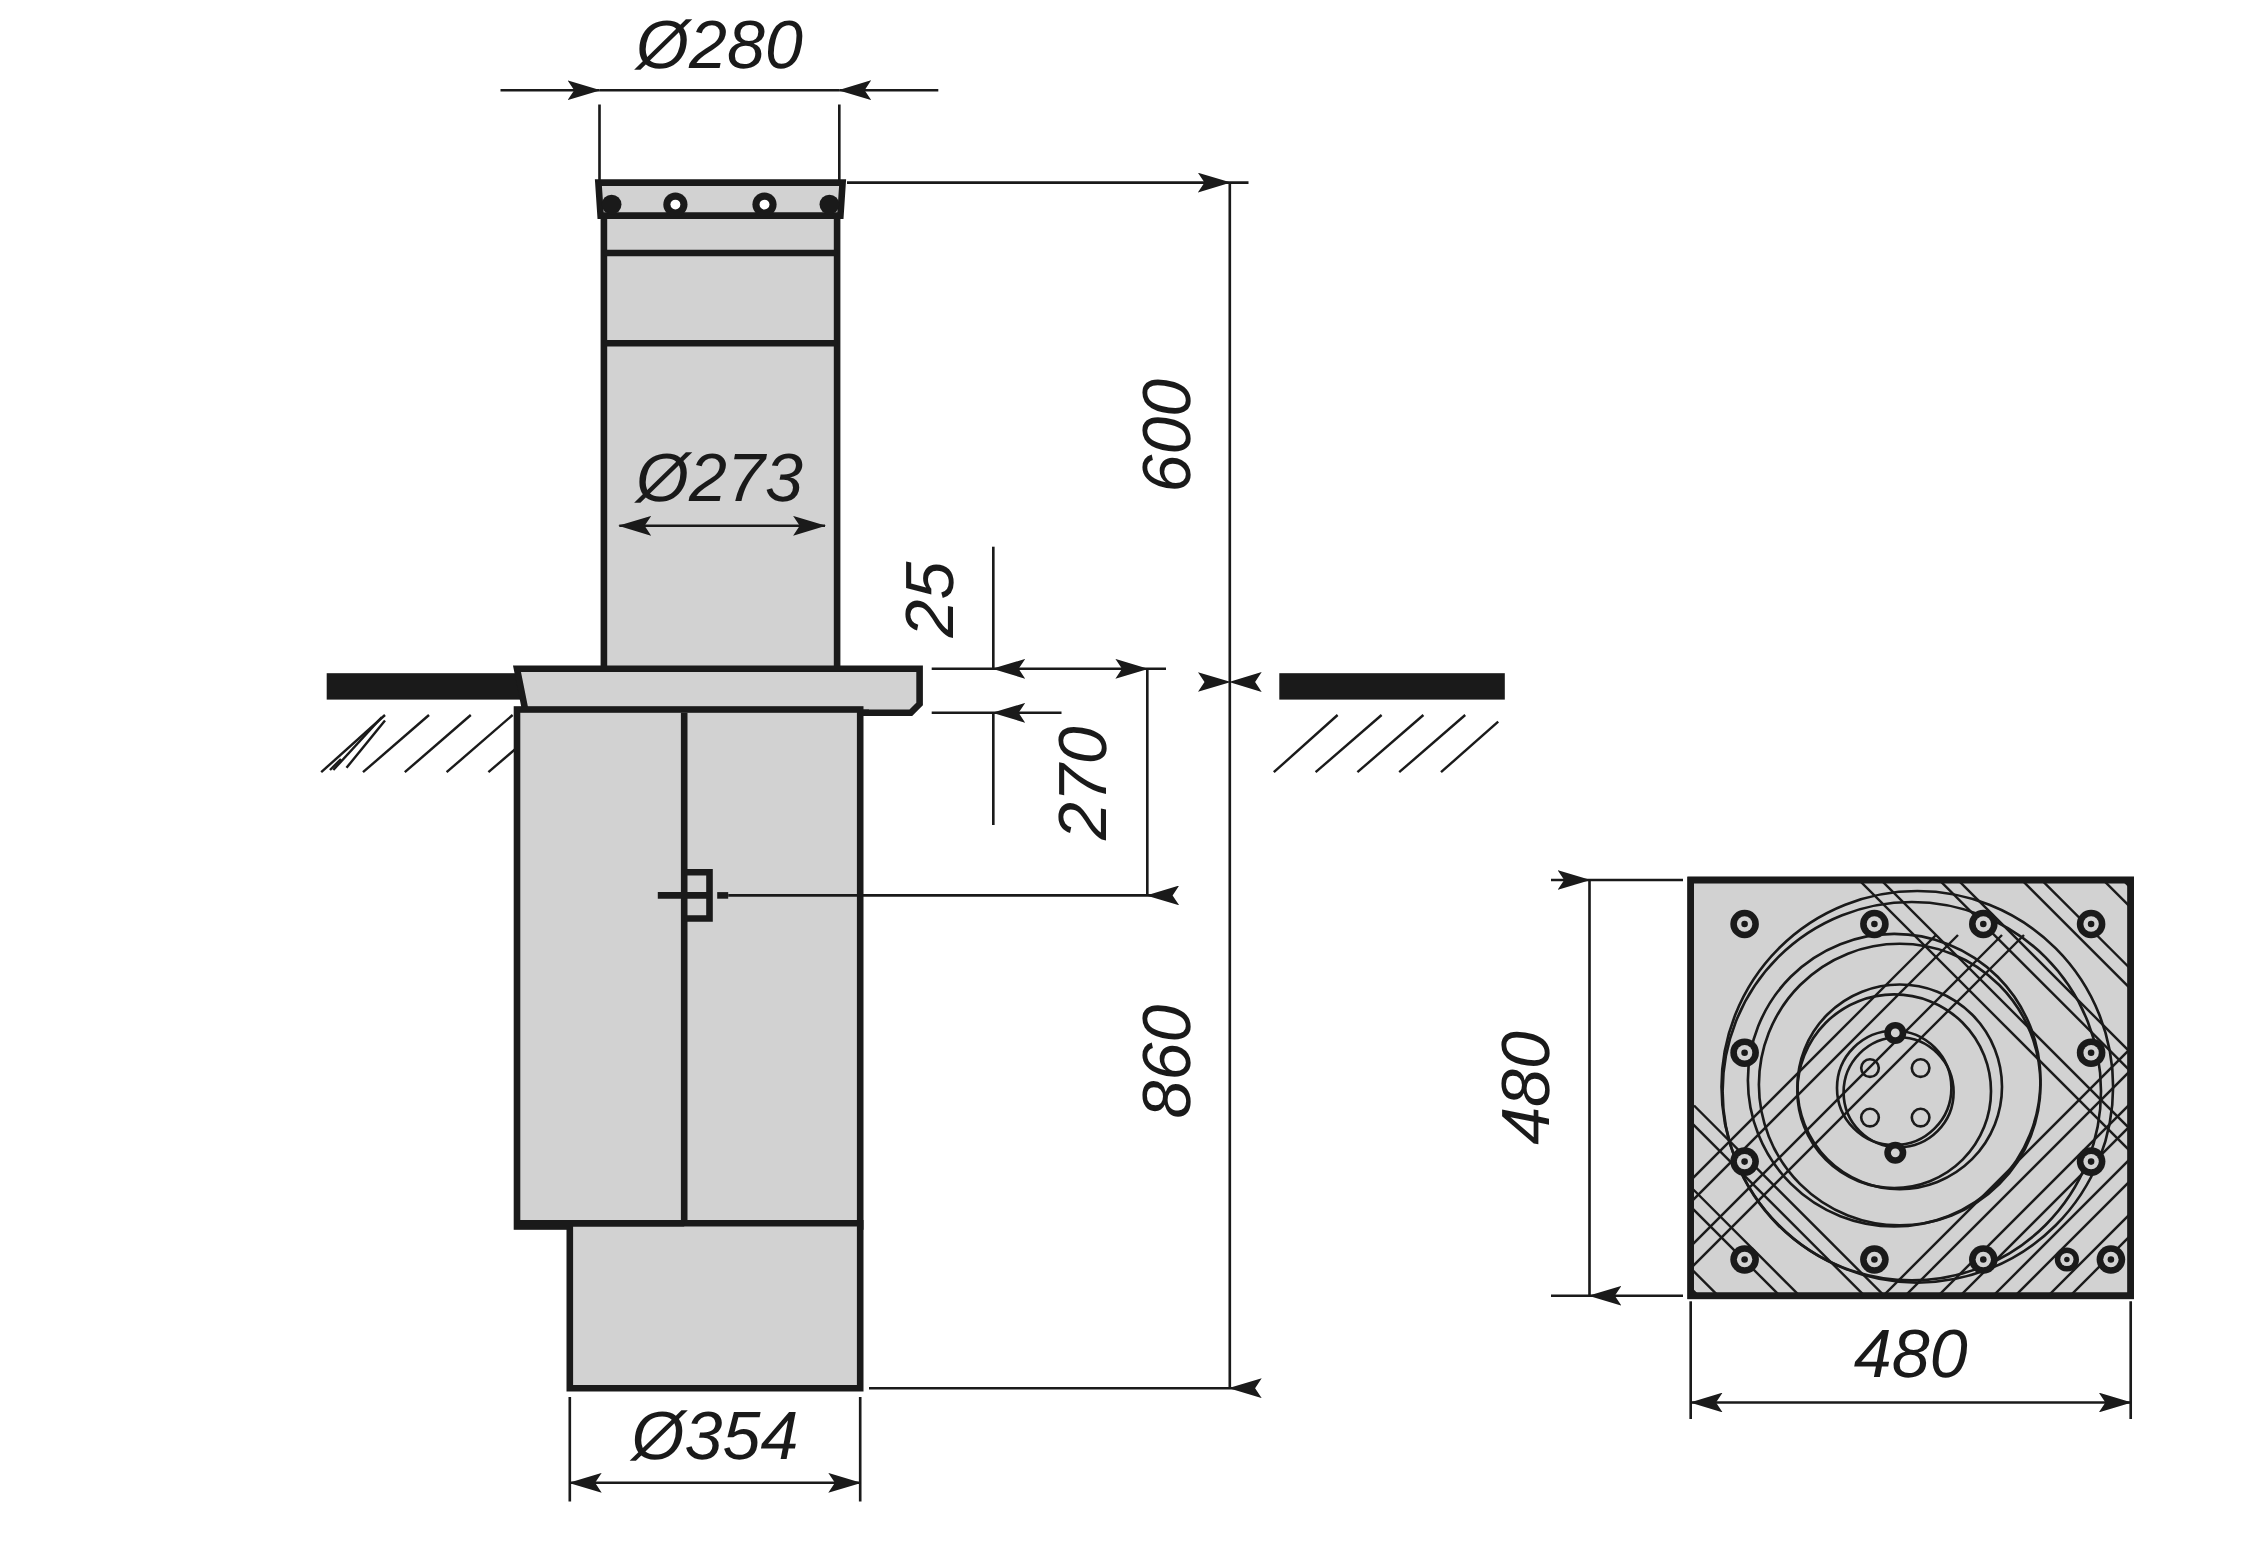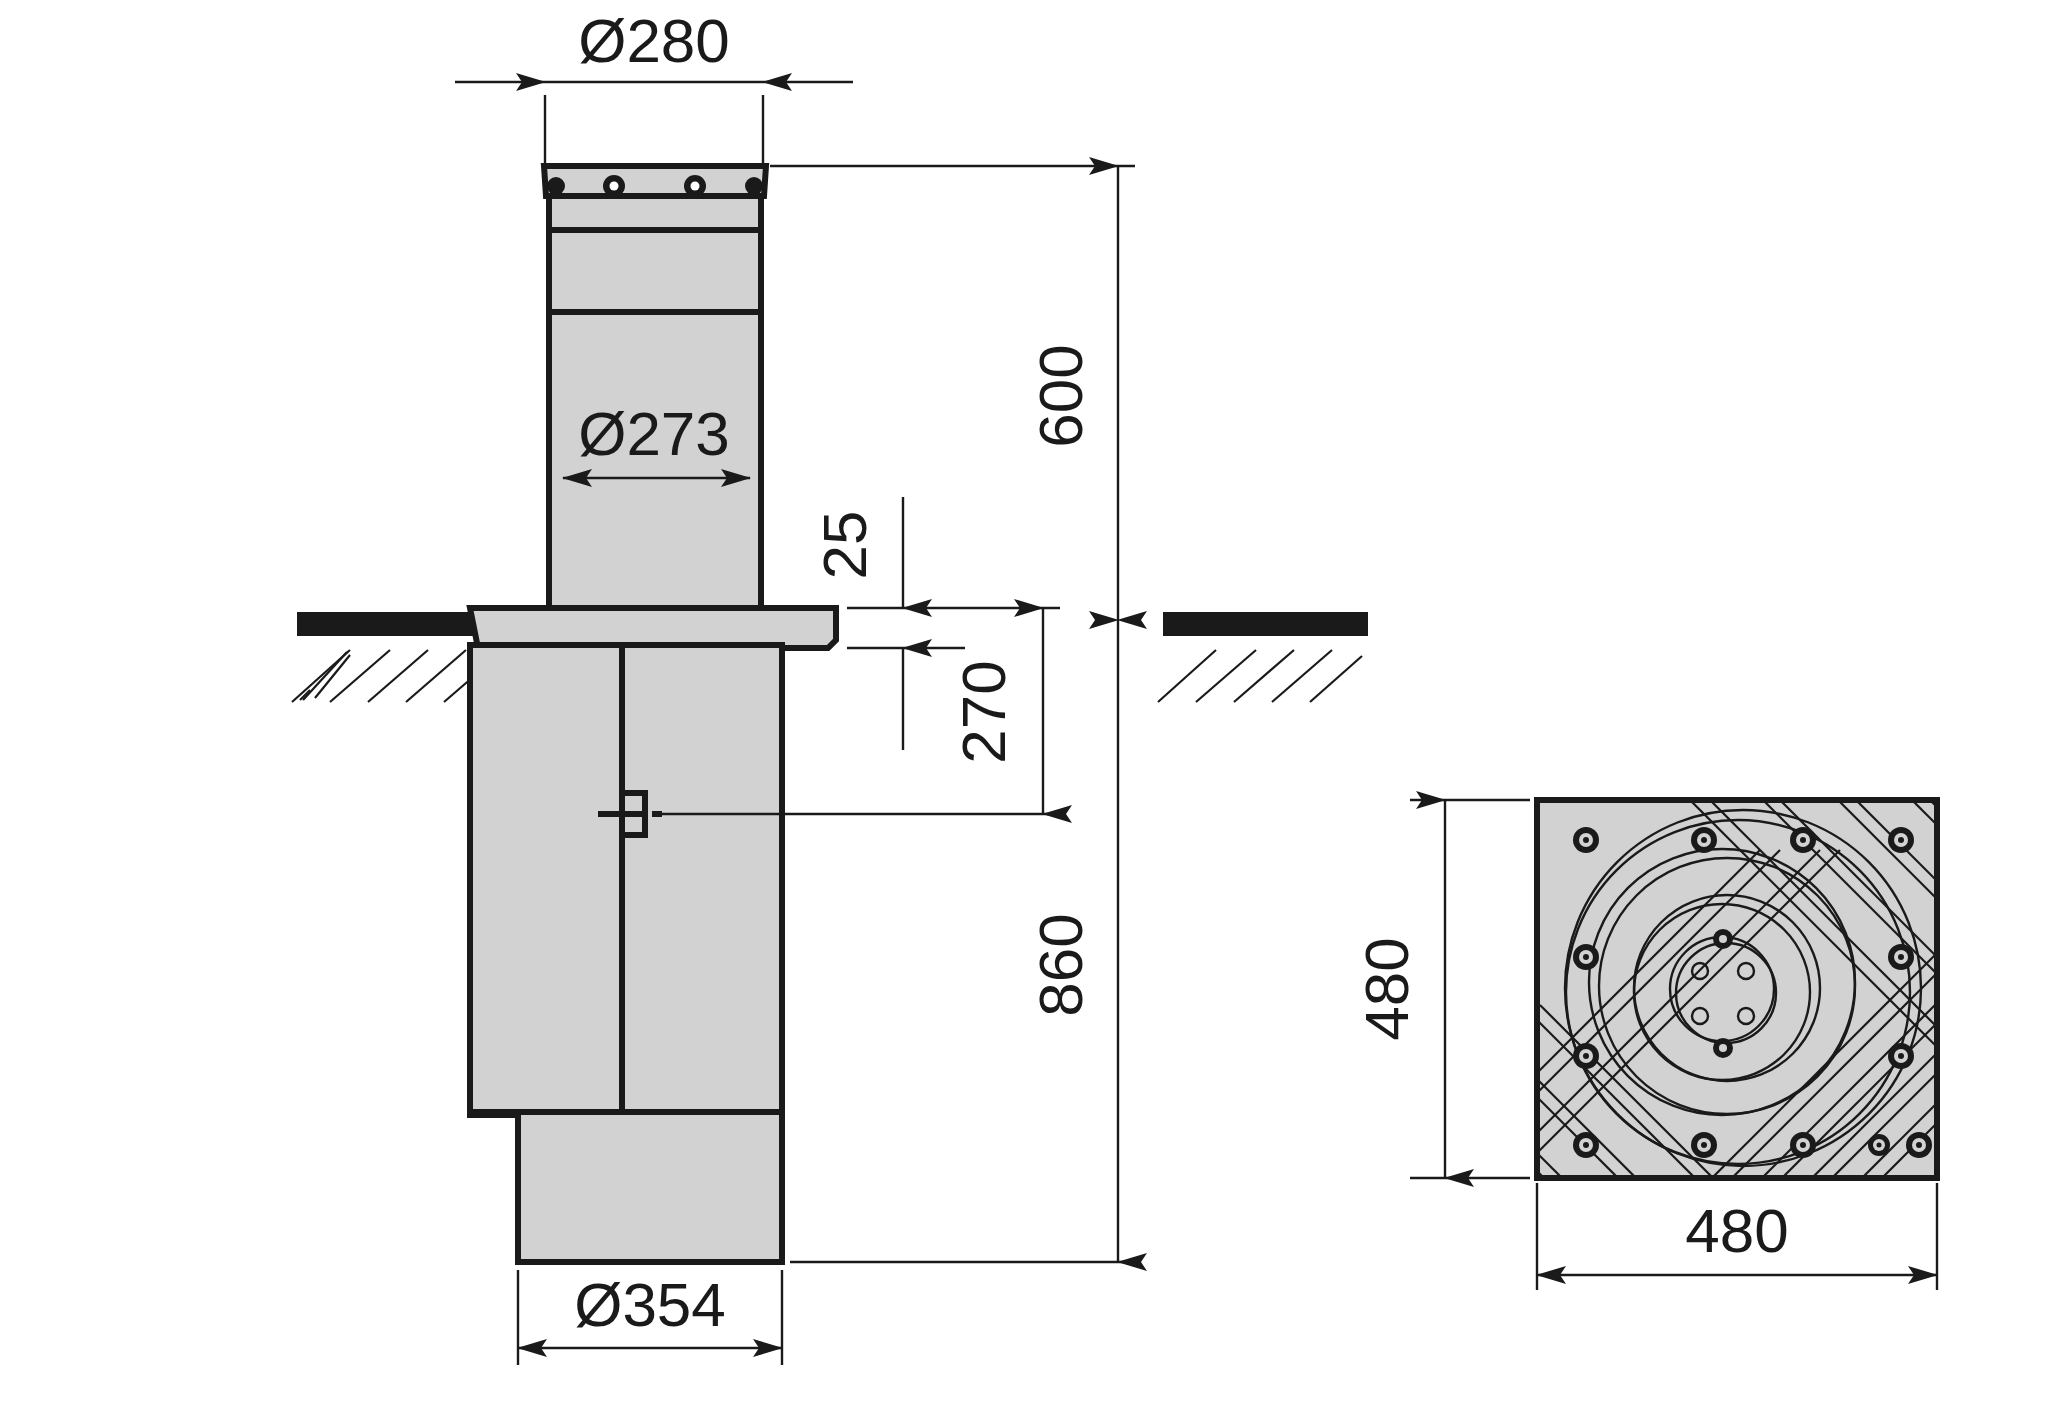--- a/index.html
+++ b/index.html
@@ -12,20 +12,21 @@
     height: 1411px;
     font-family: "Liberation Sans", sans-serif;
     overflow: hidden;
     position: relative;
   }
   #drawing-root {
     position: absolute;
     left: 0; top: 0;
     width: 1709px;
     height: 1411px;
+    font-style: italic;
   }
   svg#tech-drawing {
     display: block;
     width: 2048px;
     height: 1411px;
     background: #ffffff;
   }
   .dim-text {
     font-family: "Liberation Sans", sans-serif;
     font-size: 62px;

